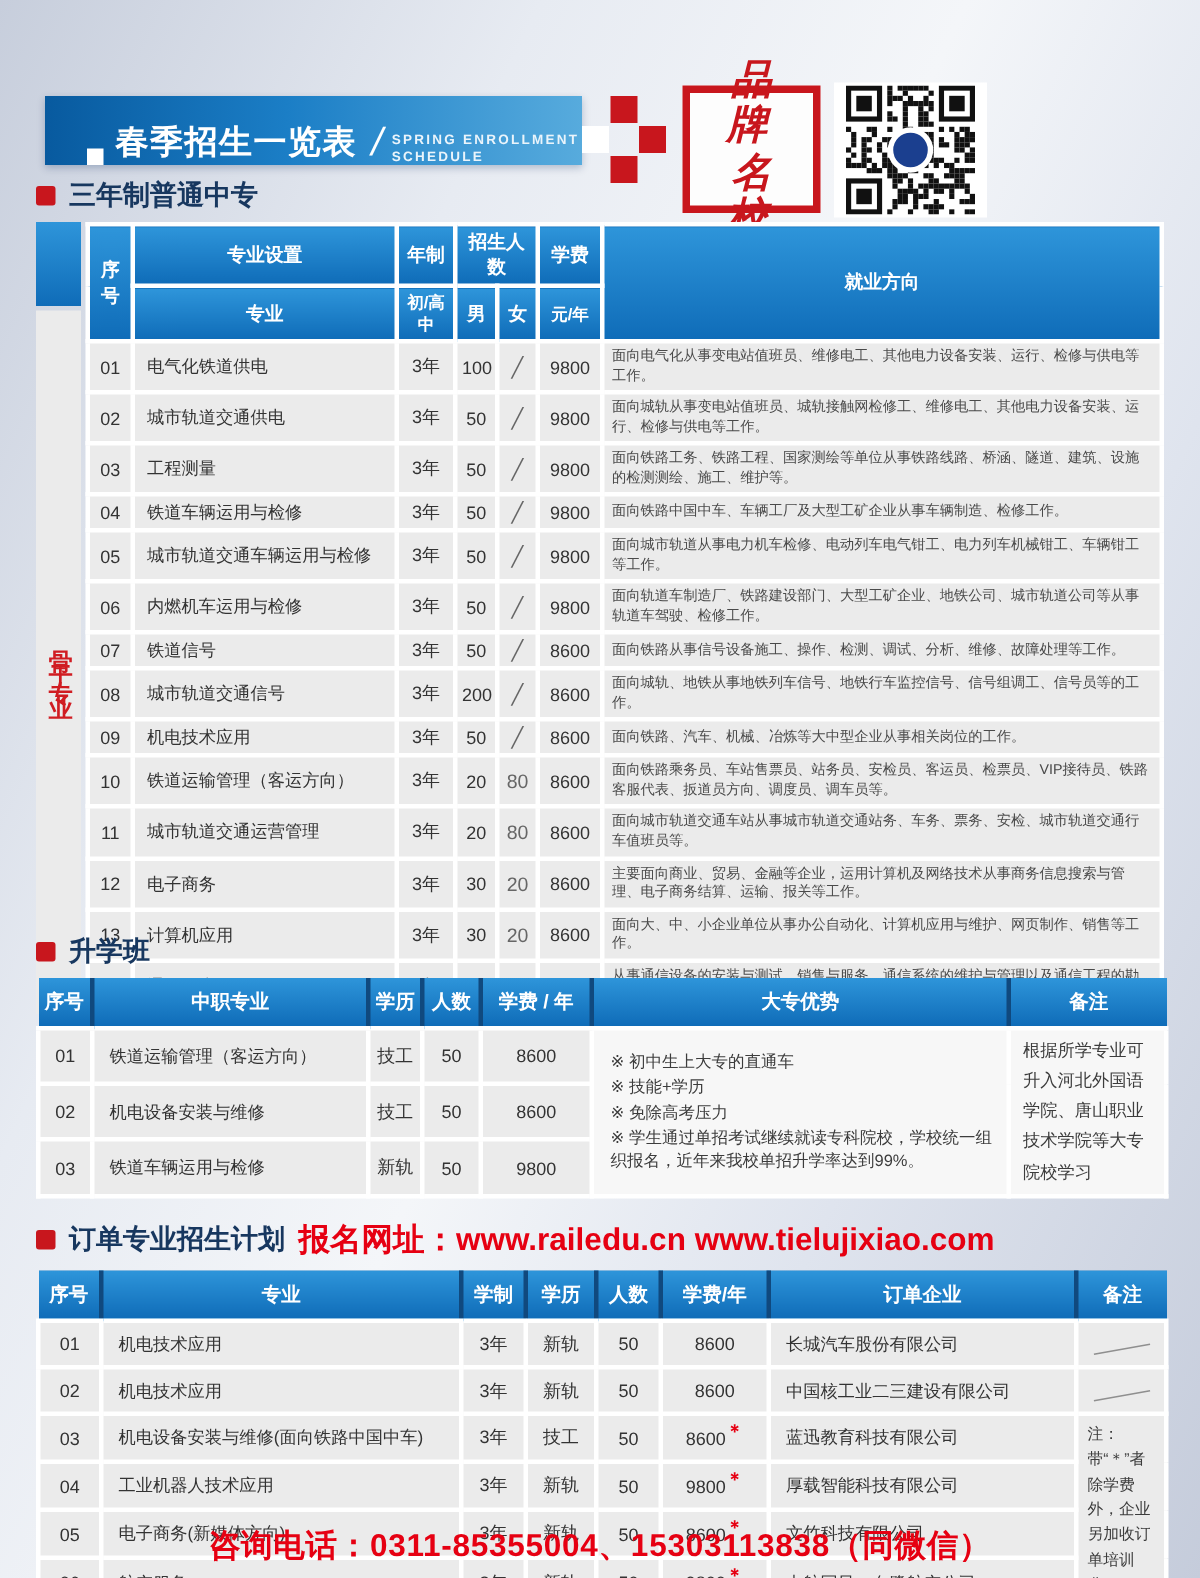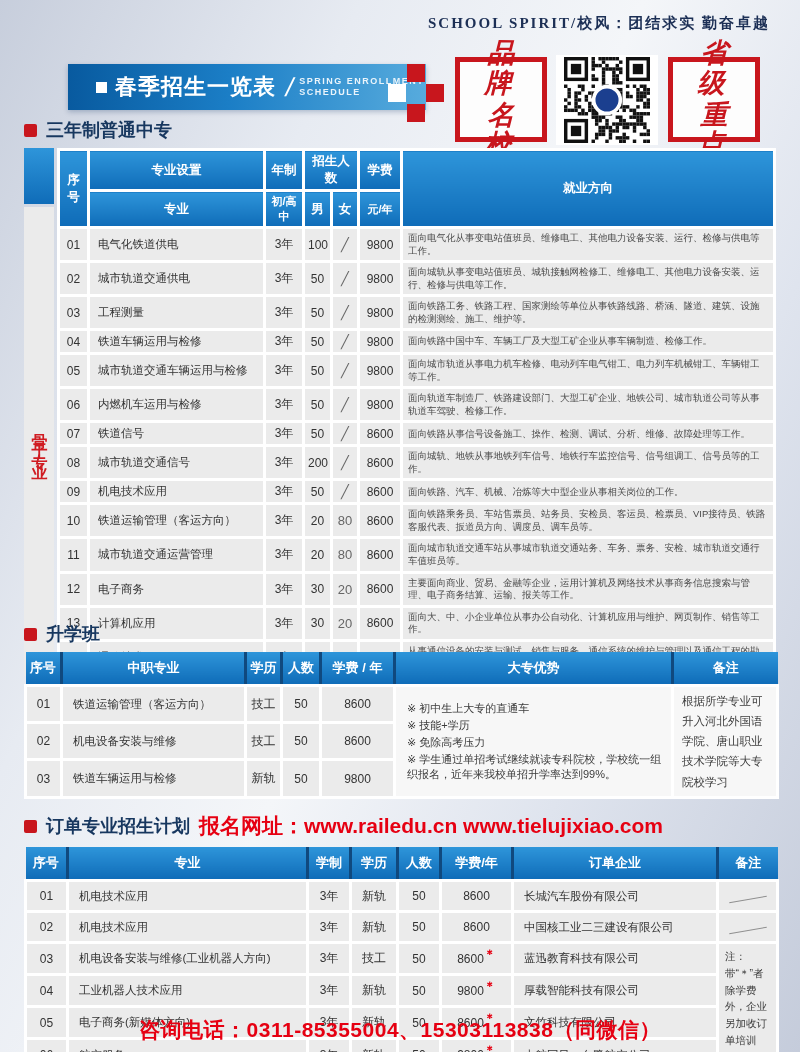--- a/index.html
+++ b/index.html
@@ -15,21 +15,21 @@
   .spirit{
     position:absolute;top:14px;right:30px;
     font-family:"Liberation Serif","DejaVu Serif",serif;
     font-size:15px;font-weight:bold;color:#1c2f55;letter-spacing:2px;
   }
 
   
   .banner{
     position:absolute;left:30px;top:64px;width:358px;height:46px;
     background:linear-gradient(90deg,#085a9f 0%,#1b7ec6 45%,#57abdd 100%);
-    display:flex;align-items:center;box-shadow:0 2px 5px rgba(0,40,90,.25);margin-left:38px;
+    display:flex;align-items:flex-end;box-shadow:0 2px 5px rgba(0,40,90,.25);
   }
   .banner .bullet{width:11px;height:11px;background:#fff;margin:0 8px 0 28px;}
   .banner-title{color:#fff;font-size:22px;font-weight:bold;letter-spacing:1px;}
   .banner-slash{color:#fff;font-size:26px;font-weight:300;margin:0 6px 0 10px;transform:skewX(-12deg);}
   .banner-sub{color:#eaf4fb;font-size:9px;font-weight:bold;letter-spacing:1.5px;line-height:1.25;}
   .px{position:absolute;width:18px;height:18px;}
   .px.red{background:#c8161d;}
   .px.white{background:#fff;}
 
   
@@ -95,21 +95,20 @@
 
   
   .phone{position:absolute;left:0;top:1016px;width:800px;text-align:center;
     color:#e60012;font-size:21px;font-weight:bold;letter-spacing:.5px;}
 </style>
 </head>
 <body>
 
 <div class="page">
 
-  <div class="spirit">SCHOOL SPIRIT/校风：团结求实  勤奋卓越</div>
 
   <div class="banner">
     <span class="bullet"></span>
     <span class="banner-title">春季招生一览表</span>
     <span class="banner-slash">/</span>
     <span class="banner-sub">
       <span>SPRING ENROLLMENT</span><br>
       <span>SCHEDULE</span>
     </span>
   </div>
@@ -342,24 +341,20 @@
         <rect x="19" y="1" width="5" height="5" fill="#fff"></rect>
         <rect x="20" y="2" width="3" height="3" fill="#111"></rect>
         <rect x="0" y="18" width="7" height="7" fill="#111"></rect>
         <rect x="1" y="19" width="5" height="5" fill="#fff"></rect>
         <rect x="2" y="20" width="3" height="3" fill="#111"></rect>
         <circle cx="12.5" cy="12.5" r="4.4" fill="#fff"></circle>
         <circle cx="12.5" cy="12.5" r="3.6" fill="#1b3f8f" stroke="#fff" stroke-width="0.5"></circle>
       </svg>
   </div>
 
-  <div class="stamp stamp-right">
-    <div>省 级</div>
-    <div>重 点</div>
-  </div>
 
   <div class="sec1">
     <div class="sec-title">
       <span class="red-sq"></span>
       <span>三年制普通中专</span>
     </div>
     <div class="t1wrap">
       <div class="spine">
         <div class="spine-head"></div>
         <div class="spine-body">
@@ -646,21 +641,21 @@
           <td class="l">机电技术应用</td>
           <td>3年</td>
           <td>新轨</td>
           <td>50</td>
           <td><span>8600</span><span class="star"></span></td>
           <td class="l">中国核工业二三建设有限公司</td>
           <td><span class="dash"></span></td>
         </tr>
         <tr>
           <td>03</td>
-          <td class="l">机电设备安装与维修(工业机器人方向)</td>
+          <td class="l">机电设备安装与维修(面向铁路中国中车)</td>
           <td>3年</td>
           <td>技工</td>
           <td>50</td>
           <td><span>8600</span><span class="star">＊</span></td>
           <td class="l">蓝迅教育科技有限公司</td>
           <td class="note3" rowspan="4">注：带“＊”者除学费外，企业另加收订单培训费。</td>
         </tr>
         <tr>
           <td>04</td>
           <td class="l">工业机器人技术应用</td>

